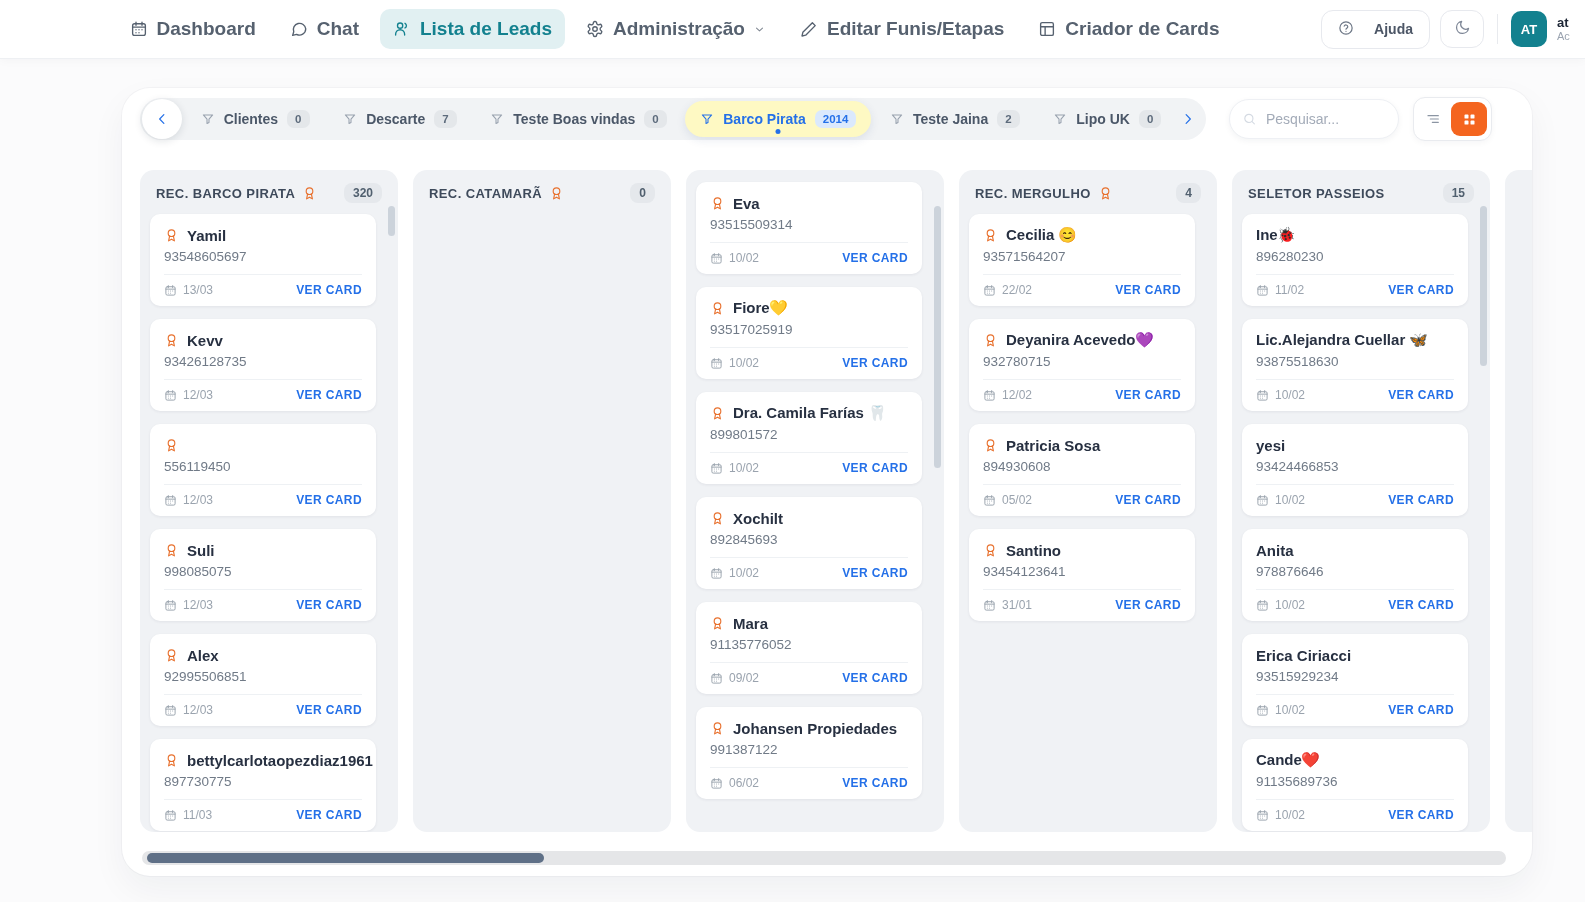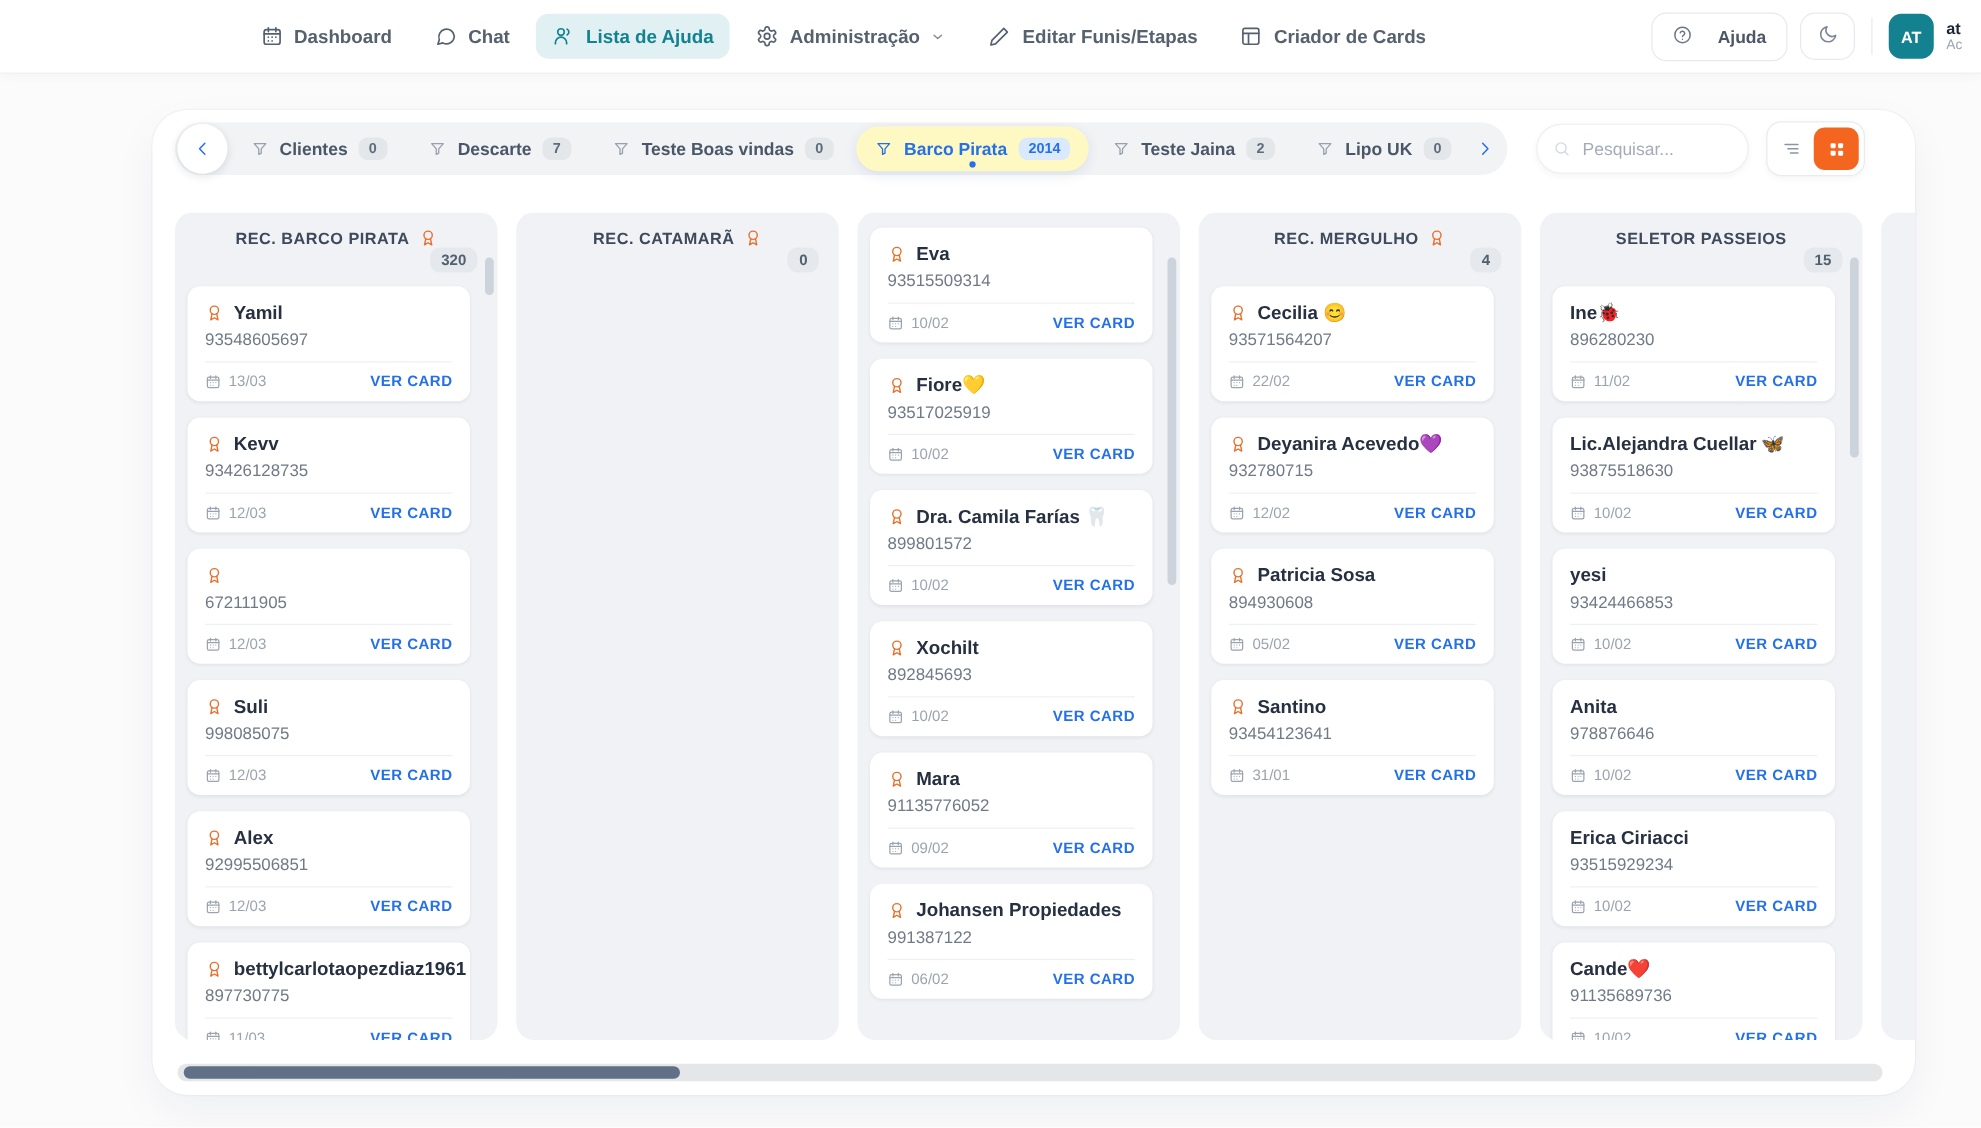--- a/index.html
+++ b/index.html
@@ -5,21 +5,21 @@
   * { margin:0; padding:0; box-sizing:border-box; }
   html,body { width:1585px; height:902px; overflow:hidden; }
   body { font-family:"Liberation Sans", sans-serif; background:#fbfbfc; position:relative; }
 
   
   .topbar { position:absolute; top:0; left:0; right:0; height:58px; background:#fff;
             box-shadow:0 1px 0 #eef0f3, 0 2px 10px rgba(20,30,50,.04); z-index:5; }
   .nav-center { position:absolute; top:0; left:50%; height:58px; display:flex; align-items:center;
                 gap:8px; transform:translateX(calc(-50% - 118px)); white-space:nowrap; }
   .nav-item { display:flex; align-items:center; gap:9px; padding:9px 13px; border-radius:10px;
-              font-size:15px; font-weight:700; color:#56616f; background:transparent; border:none; cursor:pointer; }
+              font-size:19px; font-weight:700; color:#56616f; background:transparent; border:none; cursor:pointer; }
   .nav-item svg { width:18px; height:18px; }
   .nav-item.active { background:var(--teal-bg); color:var(--teal); }
   .nav-item .chev-d { width:13px; height:13px; opacity:.75; margin-left:-1px; }
   .nav-right { position:absolute; right:0; top:0; height:58px; display:flex; align-items:center; gap:10px; }
   .btn-help { display:flex; align-items:center; gap:20px; padding:9px 16px; border:1px solid #e7e9ee;
               border-radius:12px; background:#fff; font-size:14px; font-weight:700; color:#4c5666; cursor:pointer; }
   .btn-help svg { width:16px; height:16px; color:#6c7685; }
   .btn-moon { width:44px; height:38px; border:1px solid #e7e9ee; border-radius:12px; background:#fff;
               display:flex; align-items:center; justify-content:center; color:#7d8696; cursor:pointer; }
   .btn-moon svg { width:17px; height:17px; }
@@ -64,21 +64,21 @@
                  display:flex; align-items:center; justify-content:center; }
   .toggle-list svg { width:16px; height:16px; }
   .toggle-grid { width:36px; height:34px; border:none; border-radius:9px; background:var(--orange); color:#fff;
                  cursor:pointer; display:flex; align-items:center; justify-content:center; }
   .toggle-grid svg { width:15px; height:15px; }
 
   
   .board { position:absolute; left:18px; top:82px; right:0; height:662px; display:flex; gap:15px; overflow:hidden; }
   .column { flex:0 0 258px; width:258px; background:#f0f2f5; border-radius:14px; padding:12px 10px 10px;
             position:relative; overflow:hidden; }
-  .col-head { display:flex; align-items:center; padding:1px 6px 11px 6px;flex-direction:column; }
+  .col-head { display:flex; align-items:center; padding:1px 6px 11px 6px; }
   .col-title { display:flex; align-items:center; gap:7px; font-size:13px; font-weight:700; letter-spacing:.4px; color:#3e4a5b; }
   .col-title svg { width:15px; height:15px; color:var(--medal); }
   .col-count { margin-left:auto; background:#e5e8ec; border-radius:8px; padding:3px 9px; font-size:12px;
                font-weight:700; color:#51606f; }
   .cards { display:flex; flex-direction:column; gap:13px; padding-right:12px; }
   .card { background:#fff; border-radius:10px; box-shadow:0 1px 3px rgba(25,35,55,.07); padding:11px 14px 9px;
           cursor:pointer; }
   .card-name { display:flex; align-items:center; gap:8px; font-size:15px; font-weight:700; color:#273041; min-height:20px; }
   .card-name svg { width:15px; height:15px; color:var(--medal); flex:0 0 auto; }
   .card-phone { margin-top:4px; font-size:13.5px; color:#707a87; }
@@ -110,21 +110,21 @@
         <svg viewBox="0 0 24 24" fill="none" stroke="currentColor" stroke-width="1.8" stroke-linecap="round" stroke-linejoin="round">
           <path d="M21 11.8a8.3 8.3 0 0 1-12.2 7.3L3.5 20.5l1.5-4.8A8.3 8.3 0 1 1 21 11.8z"></path>
         </svg>
         <span>Chat</span>
       </button>
       <button class="nav-item active">
         <svg viewBox="0 0 24 24" fill="none" stroke="currentColor" stroke-width="1.8" stroke-linecap="round" stroke-linejoin="round">
           <circle cx="9.5" cy="7.5" r="3.5"></circle>
           <path d="M3.5 20v-1a6 6 0 0 1 12 0v1M16 4.4a3.5 3.5 0 0 1 0 6.2"></path>
         </svg>
-        <span>Lista de Ajuda</span>
+        <span>Lista de Leads</span>
       </button>
       <button class="nav-item">
         <svg viewBox="0 0 24 24" fill="none" stroke="currentColor" stroke-width="1.8" stroke-linecap="round" stroke-linejoin="round">
           <path d="M12.22 2h-.44a2 2 0 0 0-2 2v.18a2 2 0 0 1-1 1.73l-.43.25a2 2 0 0 1-2 0l-.15-.08a2 2 0 0 0-2.73.73l-.22.38a2 2 0 0 0 .73 2.73l.15.1a2 2 0 0 1 1 1.72v.51a2 2 0 0 1-1 1.74l-.15.09a2 2 0 0 0-.73 2.73l.22.38a2 2 0 0 0 2.73.73l.15-.08a2 2 0 0 1 2 0l.43.25a2 2 0 0 1 1 1.73V20a2 2 0 0 0 2 2h.44a2 2 0 0 0 2-2v-.18a2 2 0 0 1 1-1.73l.43-.25a2 2 0 0 1 2 0l.15.08a2 2 0 0 0 2.73-.73l.22-.39a2 2 0 0 0-.73-2.73l-.15-.08a2 2 0 0 1-1-1.74v-.5a2 2 0 0 1 1-1.74l.15-.09a2 2 0 0 0 .73-2.73l-.22-.38a2 2 0 0 0-2.73-.73l-.15.08a2 2 0 0 1-2 0l-.43-.25a2 2 0 0 1-1-1.73V4a2 2 0 0 0-2-2z"></path>
           <circle cx="12" cy="12" r="3"></circle>
         </svg>
         <span>Administração</span>
         <svg class="chev-d" viewBox="0 0 24 24" fill="none" stroke="currentColor" stroke-width="2" stroke-linecap="round" stroke-linejoin="round">
           <path d="m6.5 9.5 5.5 5 5.5-5"></path>
         </svg>
@@ -299,21 +299,21 @@
             </div>
           </div>
           <div class="card">
             <div class="card-name">
               <svg viewBox="0 0 24 24" fill="none" stroke="currentColor" stroke-width="1.8" stroke-linecap="round" stroke-linejoin="round">
                 <circle cx="12" cy="8.3" r="5.3"></circle>
                 <path d="m15 12.6 1.6 8-4.6-2.7-4.6 2.7 1.6-8"></path>
               </svg>
               <span></span>
             </div>
-            <div class="card-phone">672111905</div>
+            <div class="card-phone">556119450</div>
             <div class="card-foot">
               <span class="card-date">
                 <svg viewBox="0 0 24 24" fill="none" stroke="currentColor" stroke-width="1.8" stroke-linecap="round" stroke-linejoin="round">
                   <rect x="3.5" y="5" width="17" height="15.5" rx="2.5"></rect>
                   <path d="M8 3v4M16 3v4M3.5 9.5h17M8 13h.01M12 13h.01M16 13h.01M8 17h.01M12 17h.01"></path>
                 </svg>
                 <span>12/03</span>
               </span>
               <a class="ver-card">VER CARD</a>
             </div>

